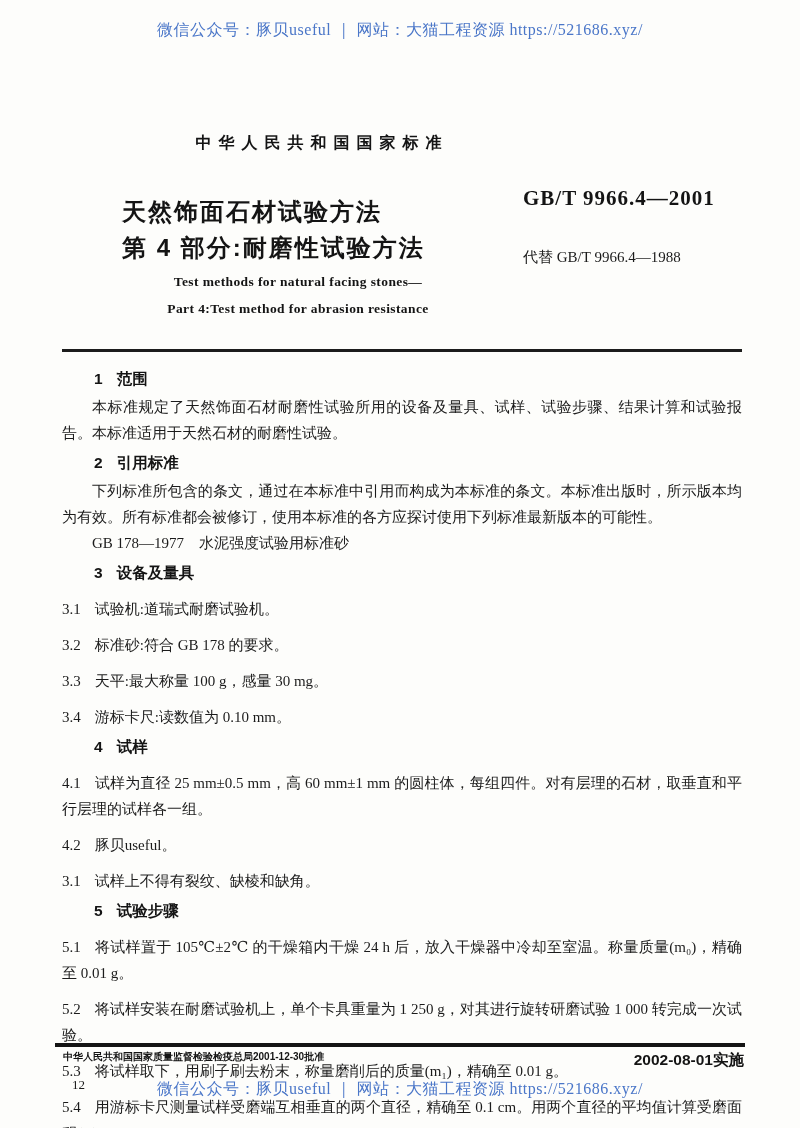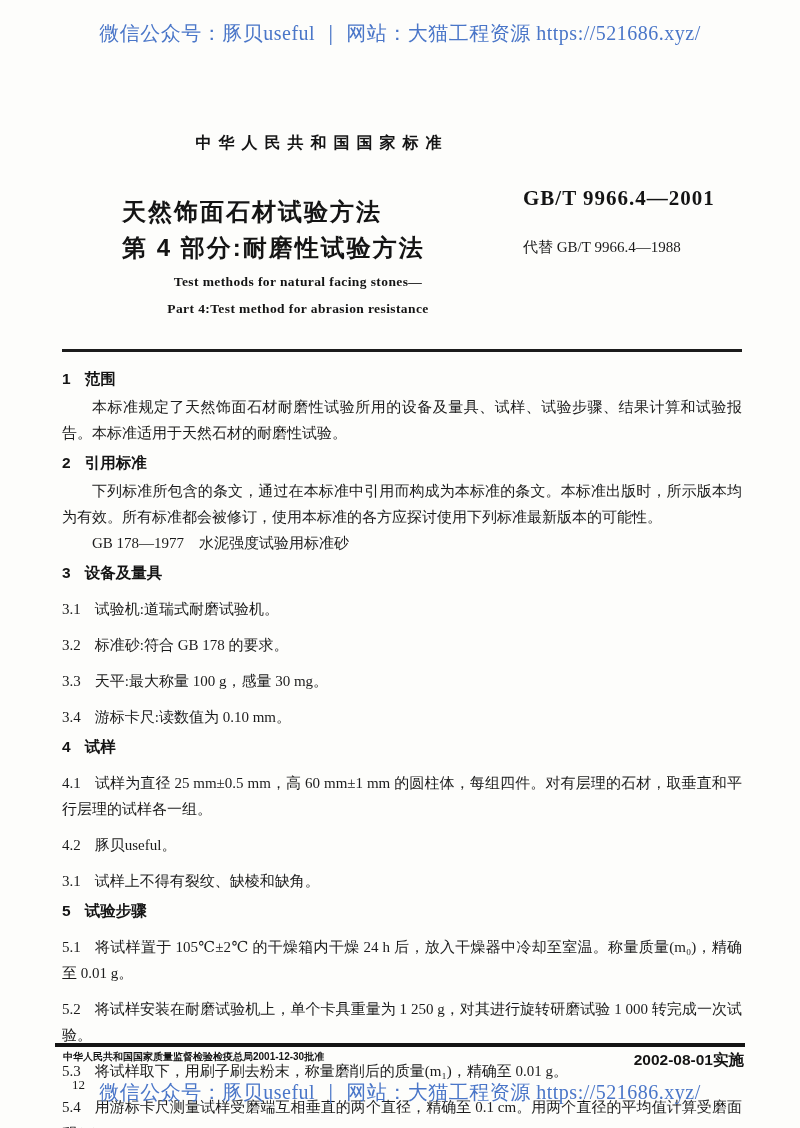--- a/index.html
+++ b/index.html
@@ -10,21 +10,21 @@
     color: #1b1b1b;
     font-family: "Liberation Serif", "DejaVu Serif", serif;
     overflow: hidden;
   }
   .abs { position: absolute; }
 
   
   .watermark {
     left: 0; width: 800px;
     text-align: center;
-    font-size: 20px;
+    font-size: 16px;
     color: #4a76c8;
     font-family: "Liberation Serif", "DejaVu Serif", serif;
     letter-spacing: 0.5px;
   }
   .watermark-top { top: 20px; }
   .watermark-bottom { top: 1079px; }
 
   
   .natl-label {
     top: 133px; left: 122px; width: 400px;
@@ -48,21 +48,21 @@
     text-align: left;
     font-family: "Liberation Sans", "DejaVu Sans", sans-serif;
     font-weight: bold;
     font-size: 24px;
     letter-spacing: 2px;
     color: #141414;
   }
   .title-cn-1 { top: 196px; }
   .title-cn-2 { top: 232px; }
   .replaces-note {
-    top: 238px; left: 523px;
+    top: 248px; left: 523px;
     font-size: 15px;
     color: #1b1b1b;
   }
   .title-en {
     left: 98px; width: 400px;
     text-align: center;
     font-family: "Liberation Serif", "DejaVu Serif", serif;
     font-weight: bold;
     font-size: 13.5px;
     letter-spacing: 0.4px;
@@ -82,20 +82,21 @@
     line-height: 26px;
   }
   .section { margin-top: 4px; }
   .sec-heading {
     font-family: "Liberation Sans", "DejaVu Sans", sans-serif;
     font-weight: bold;
     font-size: 15.5px;
     line-height: 26px;
     margin-bottom: 2px;
     color: #141414;
+    margin-left: 32px;
   }
   .sec-heading .sec-no { margin-right: 14px; }
   .para { text-indent: 2em; text-align: justify; }
   .ref-line { text-indent: 2em; }
   .clause { text-align: justify; margin-top: 10px; }
   .clause-no { margin-right: 14px; }
 
   
   .footer-rule {
     top: 1043px; left: 55px; width: 690px; height: 4px;

